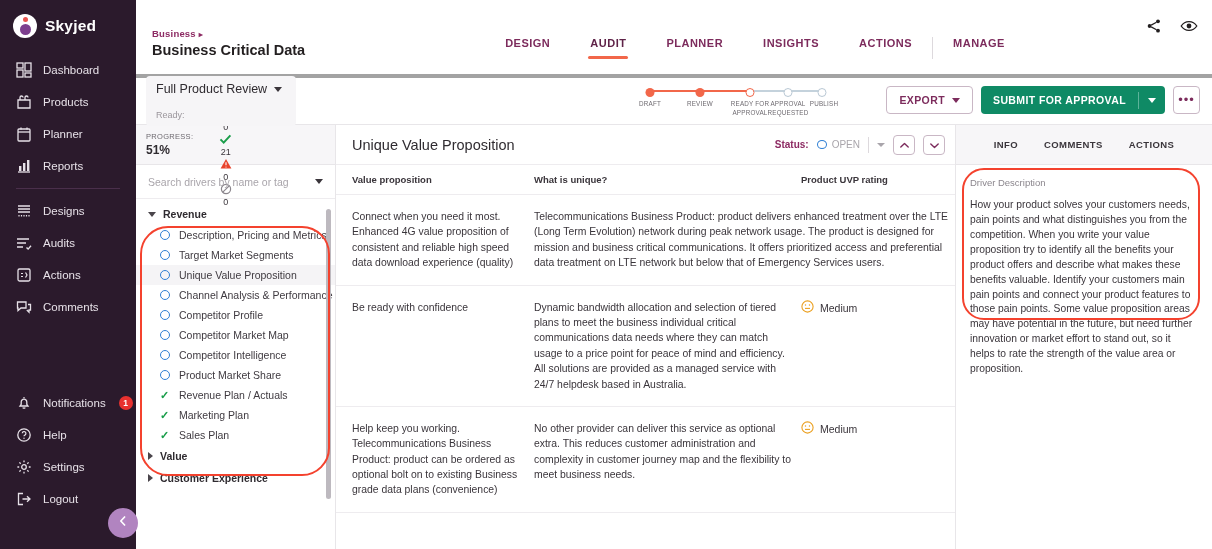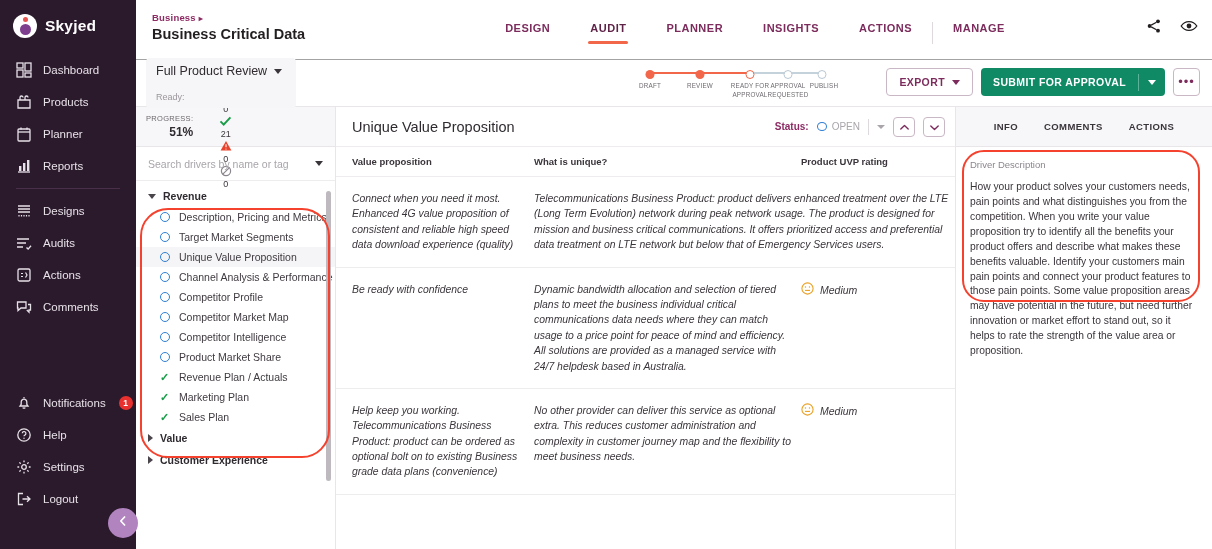--- a/index.html
+++ b/index.html
@@ -53,21 +53,21 @@
   .collapse-btn {
     position: absolute; left: 108px; top: 508px;
     width: 30px; height: 30px; border-radius: 50%;
     background: #b184c0; display: flex; align-items: center; justify-content: center;
     cursor: pointer; z-index: 40;
   }
 
   
   .main { flex: 1; display: flex; flex-direction: column; min-width: 0; }
 
-  .topbar { height: 60px; border-bottom: 1px solid #a3a3a3; display: flex; align-items: flex-start; position: relative; }
+  .topbar { height: 78px; border-bottom: 4px solid #a3a3a3; display: flex; align-items: center; position: relative; }
   .crumbs { padding: 12px 0 0 16px; }
   .crumb-line { font-size: 9.5px; color: #8d2b63; font-weight: bold; letter-spacing: .2px; }
   .crumb-line .sep { color: #8d2b63; margin-left: 3px; font-size: 8px; }
   .page-title { font-size: 14.5px; font-weight: bold; color: #231f20; margin-top: 3px; }
 
   .tabs { display: flex; align-items: center; gap: 0; margin-left: 180px; margin-top: 22px; }
   .tab {
     font-size: 11px; font-weight: bold; color: #7c2b5c; letter-spacing: .5px;
     padding: 0 20px 10px 20px; cursor: pointer; position: relative;
   }
@@ -142,21 +142,21 @@
   .fs2 { margin-left: 43px; }
 
   
   .body { flex: 1; display: flex; min-height: 0; border-top: 1px solid #e8e6e9; }
 
   
   .drivers { width: 200px; flex: 0 0 200px; border-right: 1px solid #e8e6e9; display: flex; flex-direction: column; min-height: 0; }
   .progress-box { height: 40px; background: #f7f6f8; border-bottom: 1px solid #e8e6e9; display: flex; align-items: center; padding: 0 10px; }
   .prog-left { }
   .prog-cap { font-size: 7.5px; color: #6e6a70; letter-spacing: .3px; }
-  .prog-val { font-size: 12px; font-weight: bold; color: #2f2b30; margin-top: 2px; text-align: right; }
+  .prog-val { font-size: 12px; font-weight: bold; color: #2f2b30; margin-top: 2px; }
   .prog-stats { margin-left: 22px; display: flex; gap: 0; flex-direction: column; }
   .pstat { width: 21px; text-align: center; }
   .pstat .pi { height: 13px; display: flex; align-items: center; justify-content: center; }
   .pstat .pn { font-size: 9px; color: #3a353b; margin-top: 2px; }
 
   .search-row {
     height: 34px; display: flex; align-items: center; justify-content: space-between;
     padding: 0 12px 0 12px; border-bottom: 1px solid #eeecef;
   }
   .search-ph { font-size: 10.5px; color: #a9a5ab; }
@@ -192,21 +192,21 @@
     width: 22px; height: 20px; border: 1px solid #c9b7c5; border-radius: 4px;
     display: flex; align-items: center; justify-content: center; cursor: pointer; background: #fff;
   }
 
   .tbl-head { height: 30px; display: flex; align-items: center; border-bottom: 1px solid #eeecef; }
   .th { font-size: 9.5px; font-weight: bold; color: #3a353b; }
   .c1 { width: 190px; flex: 0 0 190px; padding-left: 16px; }
   .c2 { flex: 1; padding-left: 8px; }
   .c3 { width: 160px; flex: 0 0 160px; padding-left: 6px; }
 
-  .tbl-body { flex: 1; overflow: hidden; font-style: italic; }
+  .tbl-body { flex: 1; overflow: hidden; }
   .trow { display: flex; border-bottom: 1px solid #eeecef; padding: 14px 0 14px 0; }
   .td { font-size: 10.4px; color: #3a353b; line-height: 1.48; }
   .rating { display: flex; align-items: center; gap: 6px; font-size: 10.5px; color: #3a353b; }
 
   
   .right { width: 256px; flex: 0 0 256px; display: flex; flex-direction: column; position: relative; }
   .right-tabs { height: 40px; background: #f7f6f8; display: flex; align-items: center; justify-content: center; gap: 26px; border-bottom: 1px solid #e8e6e9; }
   .rtab { font-size: 9.5px; font-weight: bold; color: #3a353b; letter-spacing: .4px; cursor: pointer; }
   .right-body { flex: 1; padding: 12px 14px 0 14px; }
   .rb-title { font-size: 9.5px; color: #8b868d; margin-bottom: 10px; }

